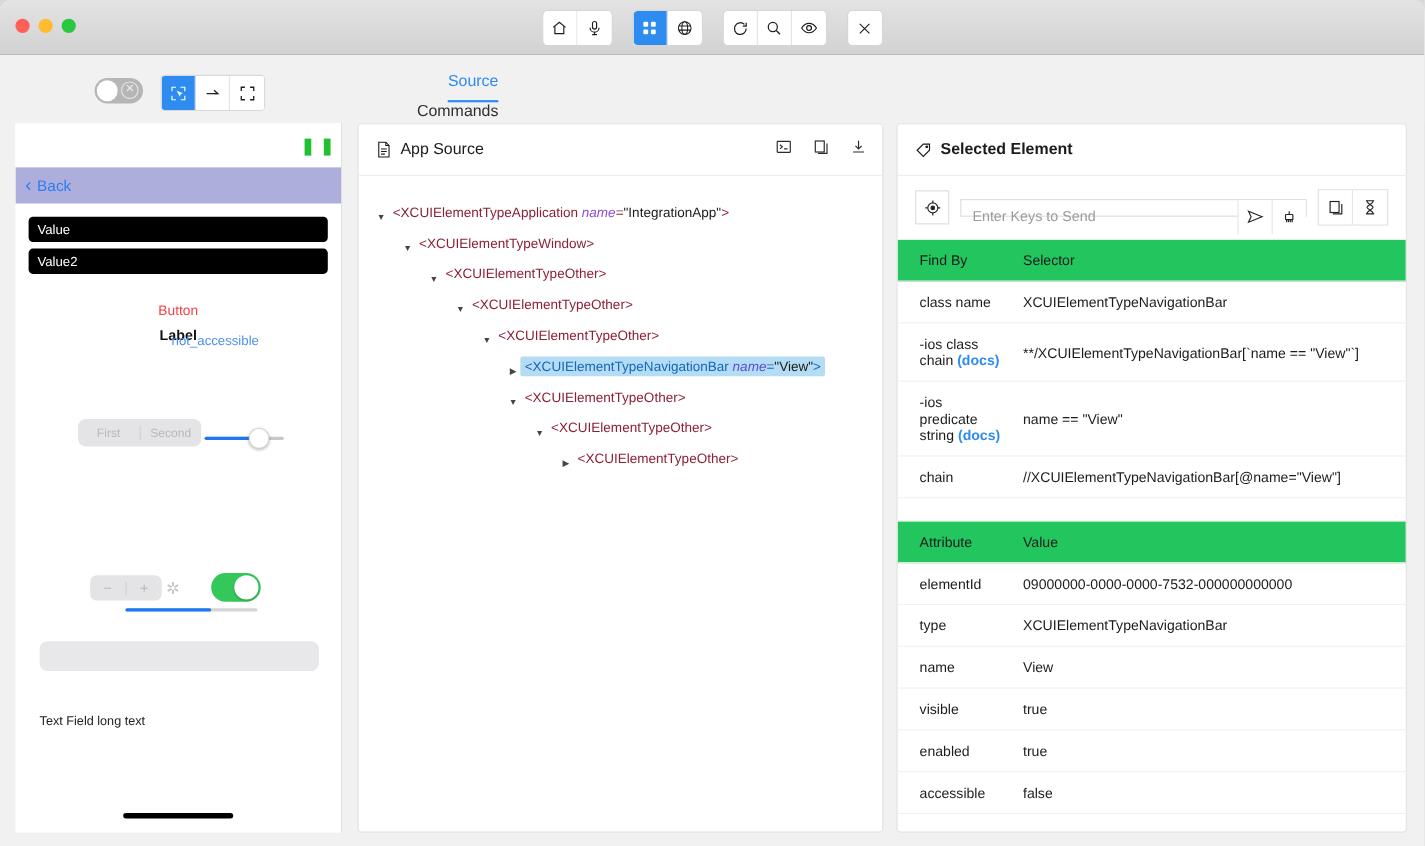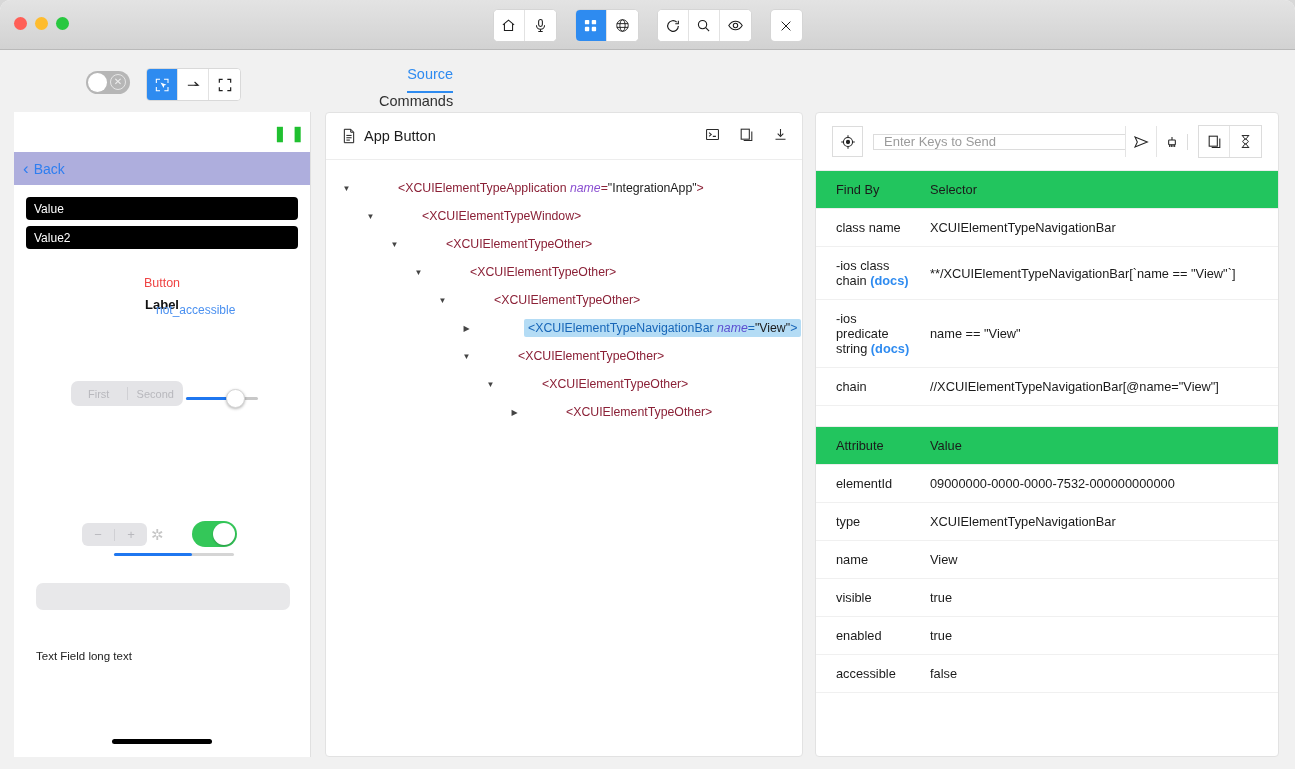--- a/index.html
+++ b/index.html
@@ -194,39 +194,39 @@
   .panel-head {
     height: 47px; display: flex; align-items: center;
     padding: 0 16px; border-bottom: 1px solid #ededed;
     position: relative;
   }
   .panel-title { font-size: 14.5px; color: #1b1b1b; font-weight: normal; display: flex; align-items: center; gap: 8px; }
   .panel-head-icons { position: absolute; right: 14px; display: flex; gap: 19px; align-items: center; color: #2b2b2b; }
 
   
   .tree { padding: 14px 6px 0 6px; font-size: 12.3px; }
-  .tnode { display: flex; align-items: center; height: 28px; gap: 41px; }
+  .tnode { display: flex; align-items: flex-end; height: 28px; }
   .caret { width: 13px; flex: 0 0 13px; color: #444; font-size: 8px; text-align: center; }
   .caret.closed::before { content: "\25B6"; }
   .caret.open::before { content: "\25BC"; }
   .tag { color: #8b2137; white-space: nowrap; padding: 2px 4px; border-radius: 2px; }
   .tag .attr { color: #8a4fd1; font-style: italic; }
   .tag .val { color: #1b1b1b; font-style: normal; }
-  .tnode.selected .tag { background: #b4dcf5; color: #1766b8; margin-left: 10px; }
+  .tnode.selected .tag { background: #b4dcf5; color: #1766b8; }
   .tnode.selected .tag .attr { color: #5b4fd1; }
   .tnode.selected .tag .val { color: #1b1b1b; }
 
   
   .keys-row { display: flex; align-items: center; padding: 12px 16px; gap: 10px; }
   .icon-box {
     width: 31px; height: 31px; border: 1px solid #dcdcdc; background: #fff;
     display: flex; align-items: center; justify-content: center; color: #242424;
   }
   .keys-field {
-    flex: 1; display: flex; align-items: center;
+    flex: 1; display: flex; align-items: flex-start;
     border: 1px solid #dcdcdc; height: 16px; background: #fff;
   }
   .keys-field input {
     flex: 1; border: none; outline: none; height: 29px;
     padding: 0 10px; font-size: 13px; color: #333;
     font-family: "Liberation Sans", sans-serif; background: transparent;
   }
   .keys-field input::placeholder { color: #9b9b9b; }
   .keys-field .icon-box { border: none; border-left: 1px solid #e4e4e4; }
   .grp { display: flex; border: 1px solid #dcdcdc; }
@@ -428,21 +428,21 @@
   </div>
 
   <div class="panel" id="panel-source">
     <div class="panel-head">
       <div class="panel-title">
         <svg width="14" height="16" viewBox="0 0 24 26" fill="none" stroke="currentColor" stroke-width="1.7">
           <path d="M4 1.5h11l5 5v18H4z"></path>
             <path d="M15 1.5v5h5"></path>
             <path d="M7.5 12h9M7.5 16h9M7.5 20h6"></path>
         </svg>
-        <span>App Button</span>
+        <span>App Source</span>
       </div>
       <div class="panel-head-icons">
         <span>
           <svg width="15" height="15" viewBox="0 0 24 24" fill="none" stroke="currentColor" stroke-width="1.7">
             <rect x="2.5" y="4" width="19" height="16" rx="1"></rect>
               <path d="M6.5 9l3.5 3-3.5 3"></path>
               <path d="M12.5 15h5"></path>
           </svg>
         </span>
         <span>
@@ -494,20 +494,29 @@
           <span class="tag">&lt;XCUIElementTypeOther&gt;</span>
         </div>
         <div class="tnode" style="padding-left: 176px;">
           <span class="caret closed"></span>
           <span class="tag">&lt;XCUIElementTypeOther&gt;</span>
         </div>
       </div>
   </div>
 
   <div class="panel" id="panel-selected">
+    <div class="panel-head">
+      <div class="panel-title">
+        <svg width="15" height="15" viewBox="0 0 24 24" fill="none" stroke="currentColor" stroke-width="1.7">
+          <path d="M2.8 12.2 11.8 3.2h9v9l-9 9z"></path>
+            <circle cx="16.8" cy="7.2" r="1.2" fill="currentColor"></circle>
+        </svg>
+        <b>Selected Element</b>
+      </div>
+    </div>
 
     <div class="keys-row">
       <div class="icon-box">
         <svg width="16" height="16" viewBox="0 0 24 24" fill="none" stroke="currentColor" stroke-width="1.6">
           <circle cx="12" cy="12" r="6.8"></circle>
             <circle cx="12" cy="12" r="2.4" fill="currentColor"></circle>
           <path d="M12 1.8v3.2M12 19v3.2M1.8 12h3.2M19 12h3.2"></path>
         </svg>
       </div>
       <div class="keys-field">

